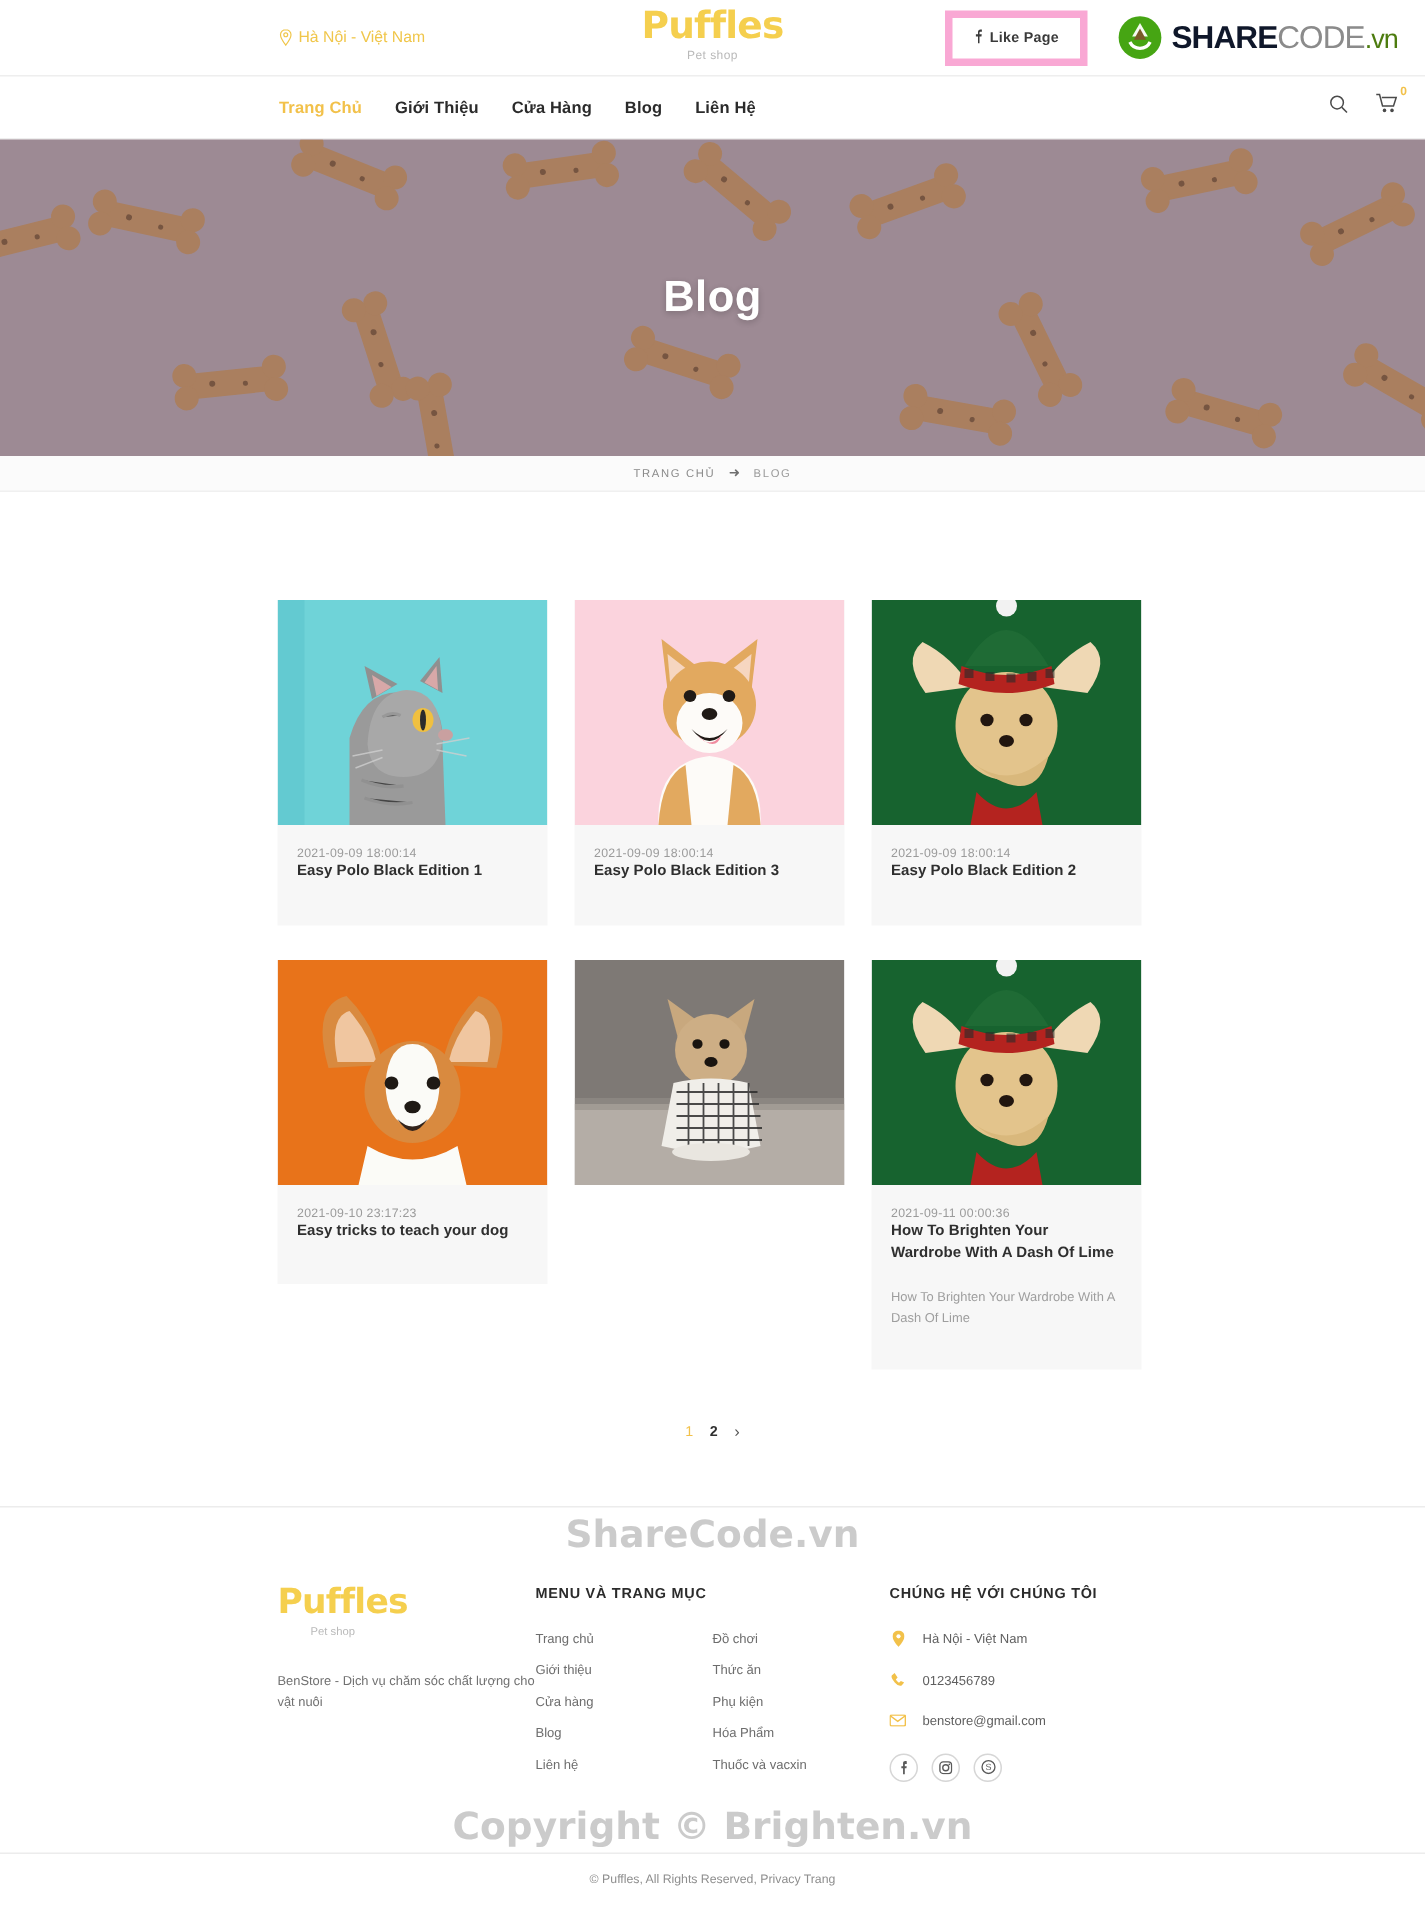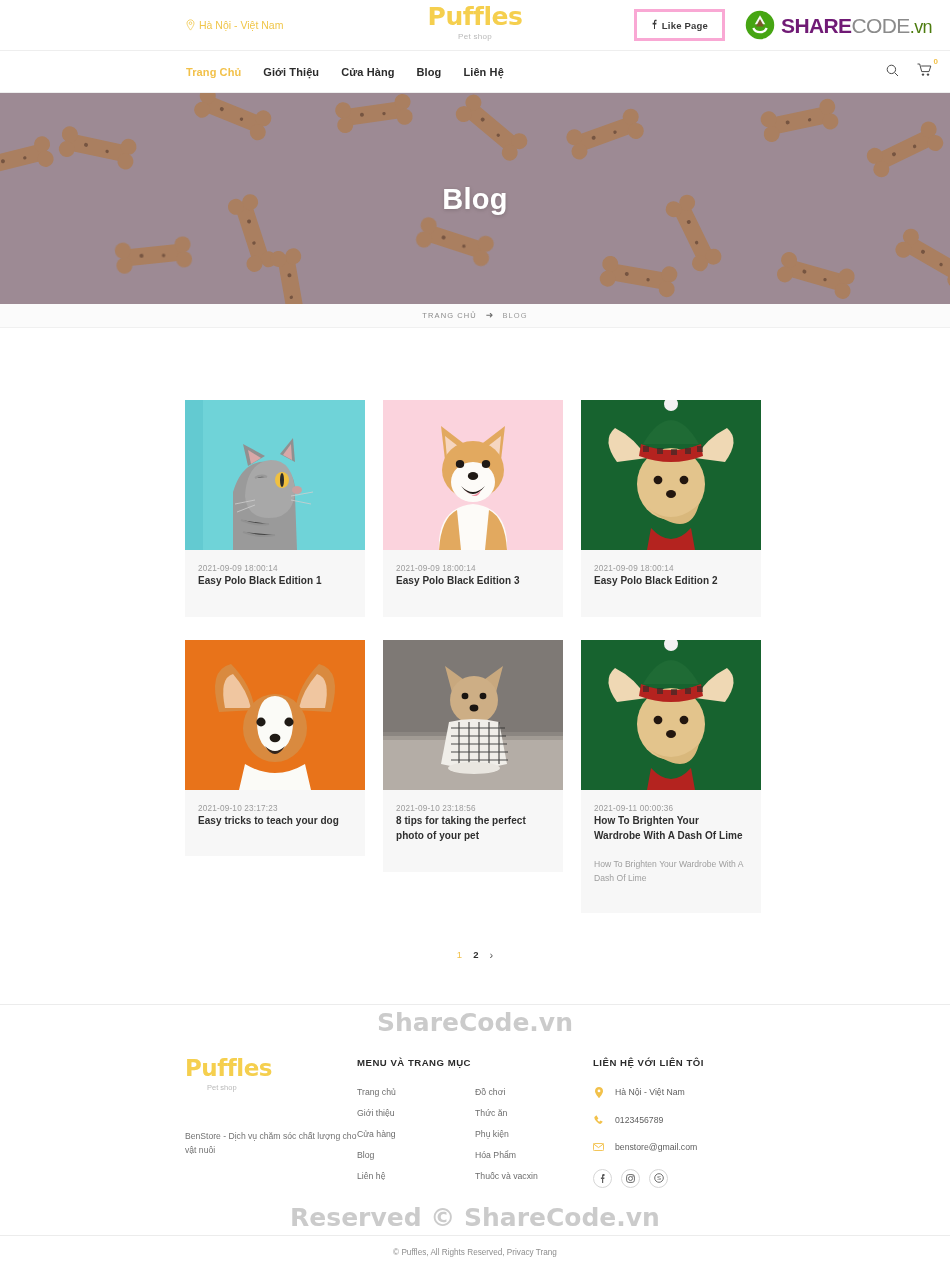--- a/index.html
+++ b/index.html
@@ -38,36 +38,36 @@
     letter-spacing: -0.5px;
     line-height: 1;
   }
   .brand-sub {
     font-size: 8px; color: #b9b9b9; letter-spacing: .3px; margin-top: 3px;
   }
   .topbar-right {
     margin-left: auto; display: flex; align-items: center; gap: 20px;
   }
   .like-btn {
-    border: 3px solid #f9a8d4;
+    border: 5px solid #f9a8d4;
     color: #3a3a3a;
     background: #fff;
     font-size: 9.5px;
     font-weight: bold;
     padding: 7px 14px;
     display: flex; align-items: center; gap: 5px;
     letter-spacing: .2px;
     cursor: pointer;
   }
   .sharecode {
     display: flex; align-items: center; gap: 6px;
   }
   .sc-logo { width: 30px; height: 30px; display:block; }
   .sc-text { font-size: 21px; font-weight: bold; letter-spacing: -0.6px; line-height:1; }
-  .sc-share { color: #701a75; }
+  .sc-share { color: #0f172a; }
   .sc-code  { color: #8b8b8b; font-weight: normal; }
   .sc-vn    { color: #4d7c0f; font-weight: normal; font-size: 18px; }
 
   
   .navbar {
     height: 43px;
     border-top: 1px solid #eee;
     border-bottom: 1px solid #eee;
     display: flex; align-items: center;
     padding: 0 18px 0 186px;
@@ -154,21 +154,21 @@
   .footer-inner {
     width: 580px; margin: 0 auto;
     display: flex; align-items: flex-start;
   }
   .fcol-brand { width: 200px; }
   .f-brand-word {
     font-family: "DejaVu Sans", sans-serif; font-weight: bold;
     font-size: 23px; color: #f5cf4e; line-height: 1; letter-spacing: -0.5px;
   }
   .f-brand-sub { font-size: 7.5px; color: #b9b9b9; margin-top: 3px; margin-left: 22px; }
-  .f-tagline { margin-top: 38px; font-size: 8.6px; color: #717171; line-height: 1.6; }
+  .f-tagline { margin-top: 22px; font-size: 8.6px; color: #717171; line-height: 1.6; }
   .fcol-menu { width: 245px; }
   .fcol-contact { width: 200px; }
   .f-head {
     font-size: 9.6px; font-weight: bold; color: #2b2b2b;
     letter-spacing: .5px; margin-bottom: 19px;
   }
   .f-lists { display: flex; gap: 0; }
   .f-list { width: 118px; display: flex; flex-direction: column; gap: 11px; }
   .f-link { font-size: 8.7px; color: #6d6d6d; text-decoration: none; cursor: pointer; }
   .f-contact-row {
@@ -463,24 +463,20 @@
                 <line x1="76" y1="82" x2="76" y2="124"></line>
                   <line x1="86" y1="82" x2="86" y2="124"></line>
                 <line x1="96" y1="82" x2="96" y2="124"></line>
                   <line x1="106" y1="82" x2="106" y2="124"></line>
                 <line x1="116" y1="82" x2="116" y2="124"></line>
               </g>
               <ellipse cx="91" cy="128" rx="26" ry="6" fill="#e9e6e0"></ellipse>
             </g>
           </svg>
         </div>
-        <div class="card-body">
-          <div class="card-date">2021-09-10 23:18:56</div>
-          <div class="card-title">8 tips for taking the perfect photo of your pet</div>
-        </div>
       </div>
 
       <div class="card">
         <div class="card-img">
           <svg viewBox="0 0 180 150" width="180" height="150">
             <rect width="180" height="150" fill="#17632f"></rect>
             <g>
               <path d="M36 62 Q20 40 34 28 Q54 38 66 58Z" fill="#efd8b4"></path>
               <path d="M144 62 Q160 40 146 28 Q126 38 114 58Z" fill="#efd8b4"></path>
               <ellipse cx="90" cy="84" rx="34" ry="36" fill="#e3c48c"></ellipse>
@@ -541,21 +537,21 @@
             <a class="f-link">Đồ chơi</a>
             <a class="f-link">Thức ăn</a>
             <a class="f-link">Phụ kiện</a>
             <a class="f-link">Hóa Phẩm</a>
             <a class="f-link">Thuốc và vacxin</a>
           </div>
         </div>
       </div>
 
       <div class="fcol-contact">
-        <div class="f-head">LIÊN HỆ VỚI LIÊN TÔI</div>
+        <div class="f-head">CHÚNG HỆ VỚI CHÚNG TÔI</div>
 
         <div class="f-contact-row">
           <span class="f-contact-ico">
             <svg width="8" height="11" viewBox="0 0 8 11">
                 <path d="M4 0C1.8 0 0 1.7 0 3.9 0 6.8 4 11 4 11s4-4.2 4-7.1C8 1.7 6.2 0 4 0z" fill="#f2c14a"></path>
                 <circle cx="4" cy="3.9" r="1.4" fill="#fff"></circle>
               </svg>
           </span>
           <span class="f-contact-txt">Hà Nội - Việt Nam</span>
         </div>
@@ -603,15 +599,15 @@
     </div>
 
     <div class="copyright">
       <span>©</span>
       <span>Puffles, All Rights Reserved,</span>
       <a>Privacy Trang</a>
     </div>
   </div>
 
   <div class="watermark" id="wm1">ShareCode.vn</div>
-  <div class="watermark" id="wm2">Reserved © ShareCode.vn</div>
+  <div class="watermark" id="wm2">Copyright © Brighten.vn</div>
 
 </div>
 
 </body></html>

